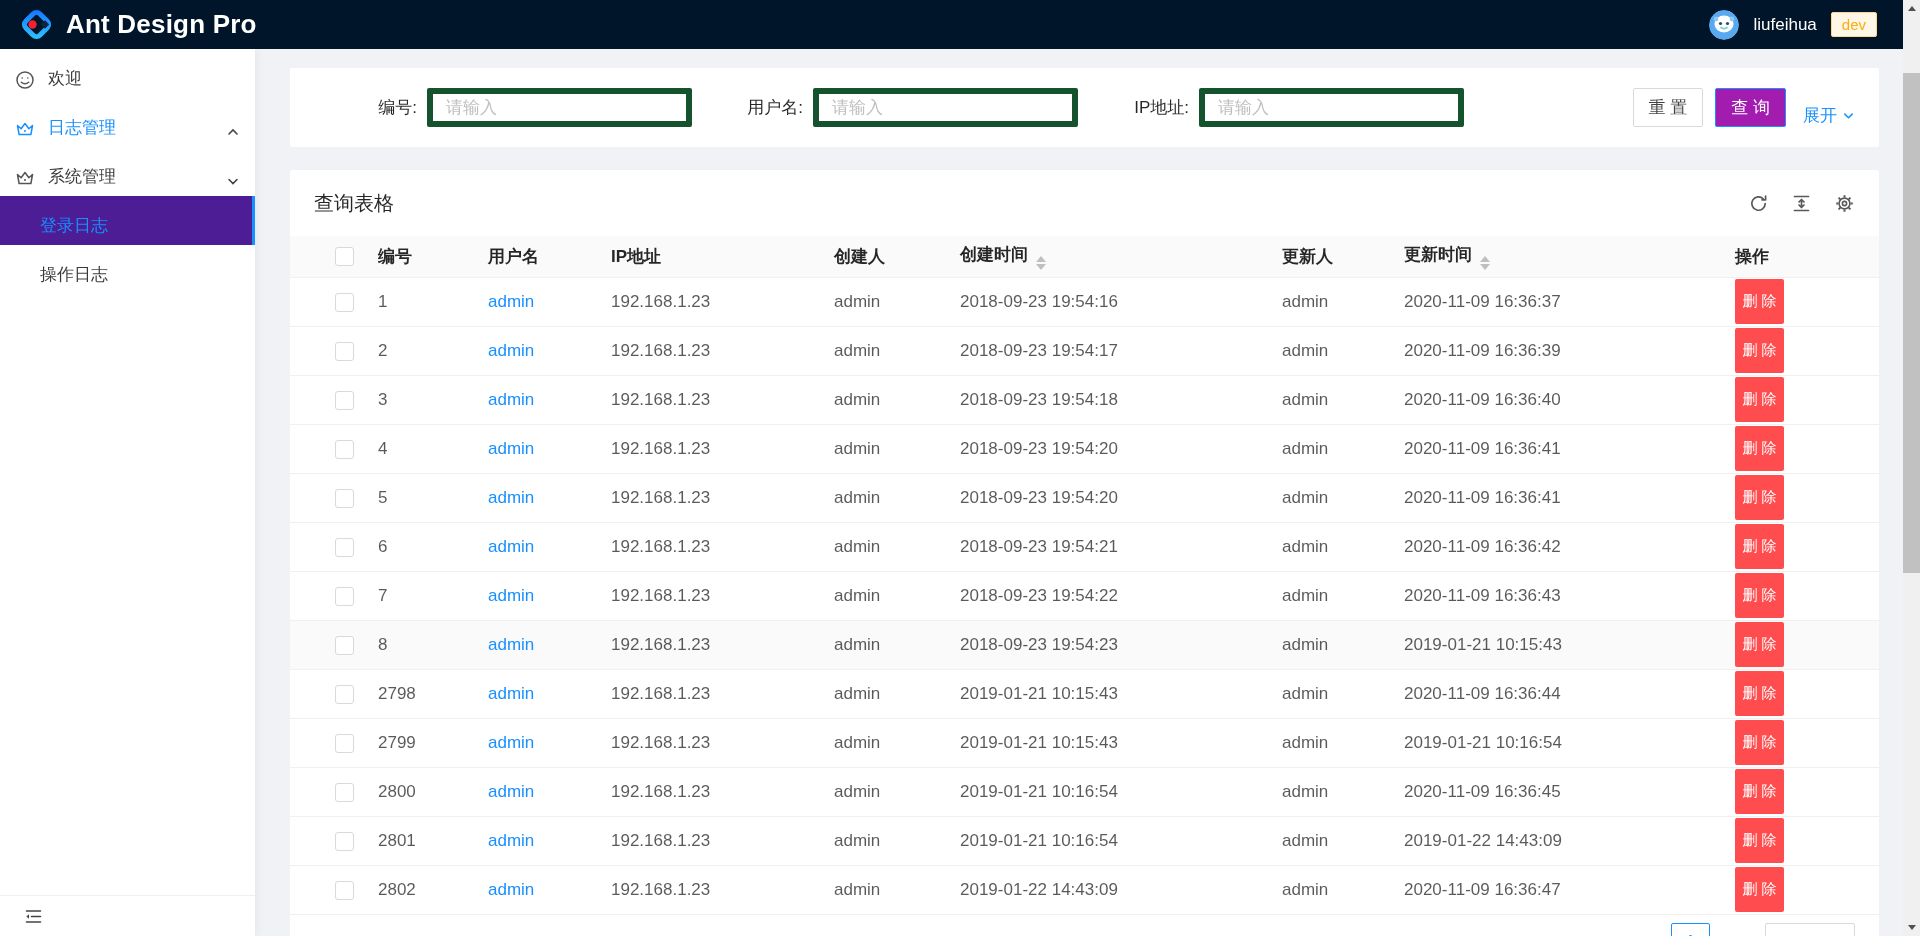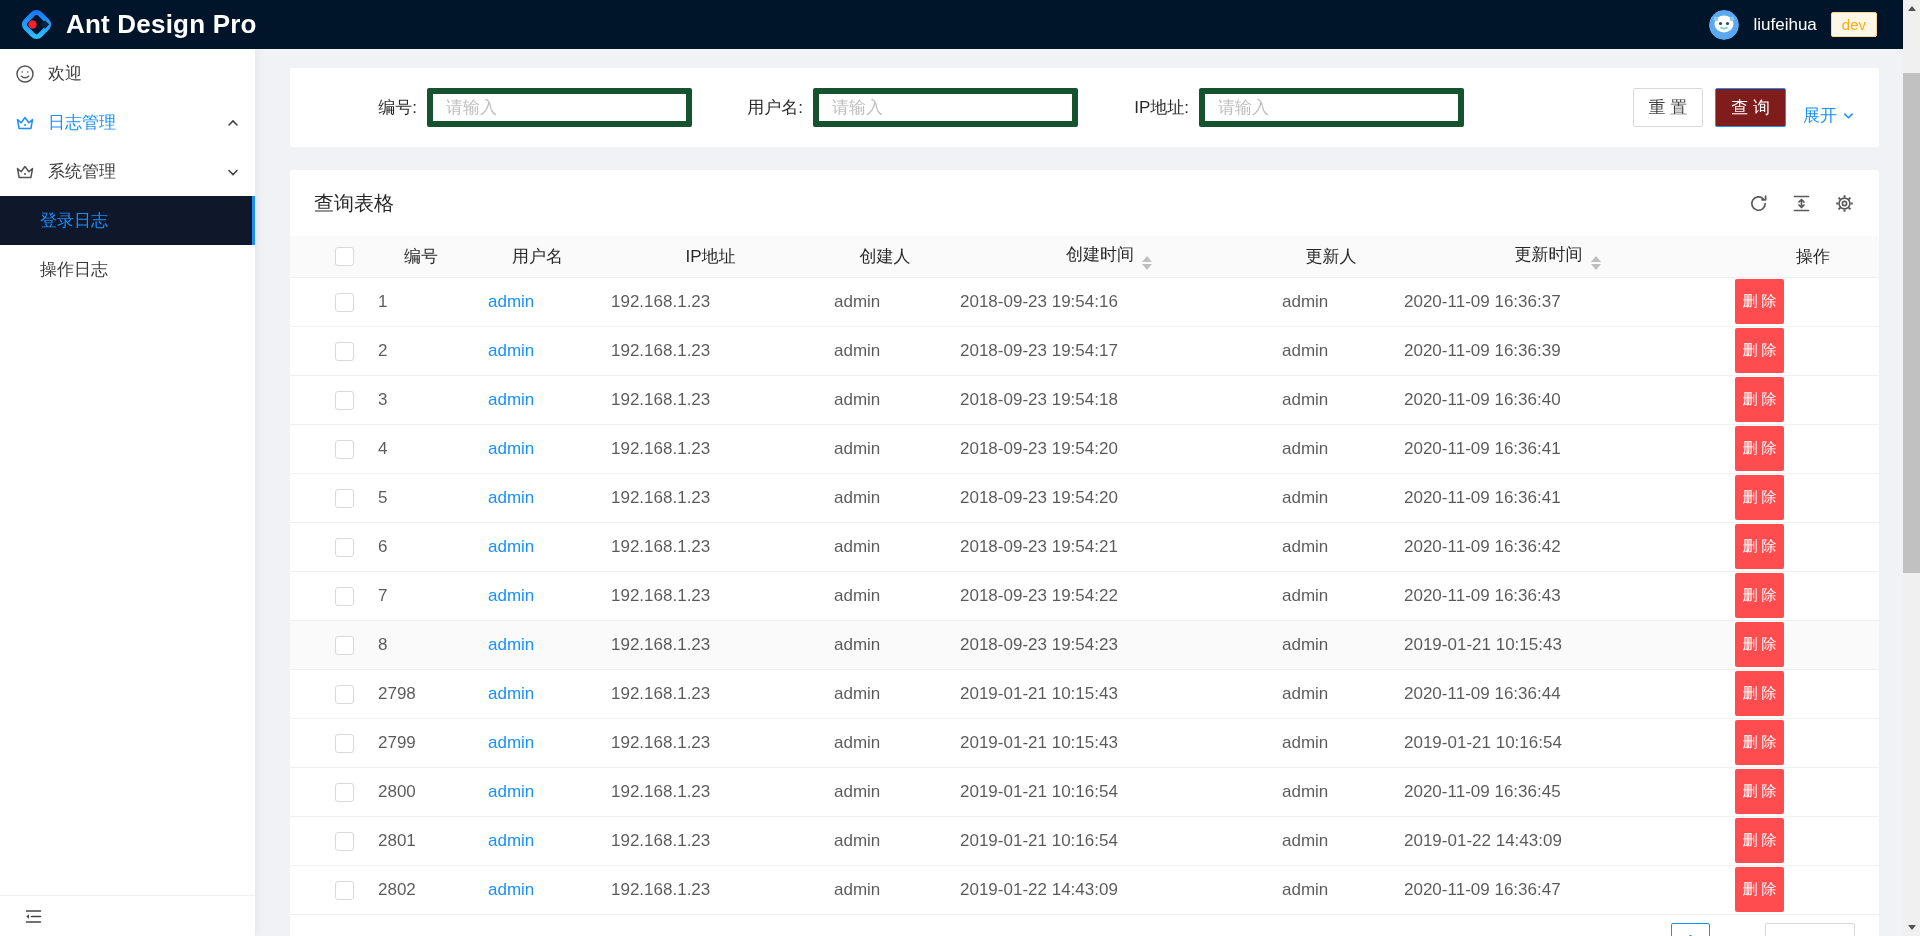--- a/index.html
+++ b/index.html
@@ -22,27 +22,27 @@
     font-size:15px; line-height:1; padding:4px 10px; border-radius:2px;
   }
   .avatar { width:30px; height:30px; border-radius:50%; display:block; }
   
   .sidebar {
     position:absolute; top:49px; left:0; width:255px; height:887px; background:#fff;
     box-shadow:2px 0 8px rgba(29,35,41,.05); z-index:50;
   }
   .menu { padding-top:0; }
   .menu-item, .menu-subitem {
-    height:49px; display:flex; align-items:center; padding:16px 15px; cursor:pointer;
+    height:49px; display:flex; align-items:flex-end; padding:8px 15px; cursor:pointer;
     color:rgba(0,0,0,.78); position:relative; font-size:17px;
   }
   .menu-item .mi-icon { width:20px; height:20px; margin-right:13px; display:flex; align-items:center; color:#555; }
   .menu-item.active, .menu-item.active .mi-icon { color:#1890ff; }
   .menu-subitem { padding-left:40px; }
-  .menu-subitem.selected { background:#0f172a; color:#1890ff; }
+  .menu-subitem.selected { background:#4c1d95; color:#1890ff; }
   .menu-subitem.selected::after {
     content:""; position:absolute; right:0; top:0; bottom:0; width:3px; background:#1890ff;
   }
   .mi-chevron { margin-left:auto; color:#444; display:flex; }
   .sidebar-footer {
     position:absolute; bottom:0; left:0; right:0; height:41px; border-top:1px solid #f0f0f0;
     display:flex; align-items:center; padding-left:24px; color:#444;
   }
   
   .main { position:absolute; left:255px; top:49px; width:1648px; height:887px; padding:19px 24px 0 24px; }
@@ -57,32 +57,32 @@
     width:265px; height:39px; border:6px solid #14532d; border-radius:2px; padding:0 13px;
     font-size:17px; font-family:inherit; color:rgba(0,0,0,.75); outline:none;
   }
   .form-item input::placeholder { color:#bfbfbf; }
   .form-actions { margin-left:auto; display:flex; align-items:flex-end; gap:12px; }
   .btn {
     height:39px; padding:0 15px; border-radius:2px; font-size:17px; font-family:inherit;
     cursor:pointer; display:inline-flex; align-items:center; justify-content:center; white-space:nowrap;
   }
   .btn-default { background:#fff; border:1px solid #d9d9d9; color:rgba(0,0,0,.75); }
-  .btn-primary { background:#7f1d1d; border:1px solid #1890ff; color:#fff; }
+  .btn-primary { background:#a21caf; border:1px solid #1890ff; color:#fff; }
   .expand-link { color:#1890ff; display:inline-flex; align-items:center; gap:5px; cursor:pointer; margin-left:5px; }
   
   .table-card { margin-top:23px; overflow:hidden; }
   .card-header { height:66px; display:flex; align-items:center; justify-content:space-between; padding:0 24px; }
   .card-title { font-size:20px; color:rgba(0,0,0,.85); }
   .toolbar { display:flex; align-items:center; gap:22px; color:#595959; }
   .tool-icon { width:21px; height:21px; cursor:pointer; display:flex; align-items:center; }
   table { width:100%; border-collapse:collapse; table-layout:fixed; }
   thead th {
-    background:#fafafa; height:41px; text-align:center; padding-left:24px;
-    color:rgba(0,0,0,.85); font-weight:400; font-size:17px; border-bottom:1px solid #f0f0f0; white-space:nowrap;
+    background:#fafafa; height:41px; text-align:left; padding-left:24px;
+    color:rgba(0,0,0,.85); font-weight:700; font-size:17px; border-bottom:1px solid #f0f0f0; white-space:nowrap;
   }
   tbody td {
     height:49px; padding-left:24px; border-bottom:1px solid #f0f0f0; font-size:17px;
     color:rgba(0,0,0,.65); white-space:nowrap; overflow:hidden;
   }
   th.cb-cell, td.cb-cell { padding-left:45px; }
   tr.hovered td { background:#fafafa; }
   .checkbox {
     width:19px; height:19px; border:1px solid #d9d9d9; border-radius:3px; background:#fff;
     display:inline-block; vertical-align:middle; cursor:pointer;

